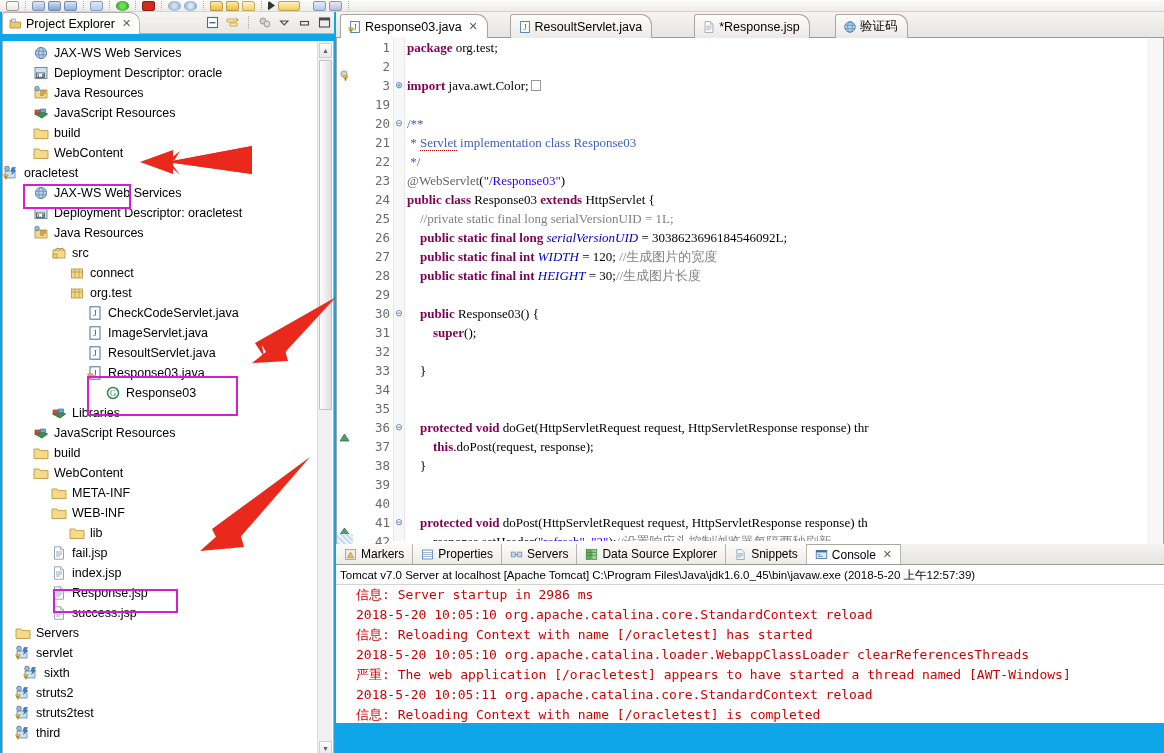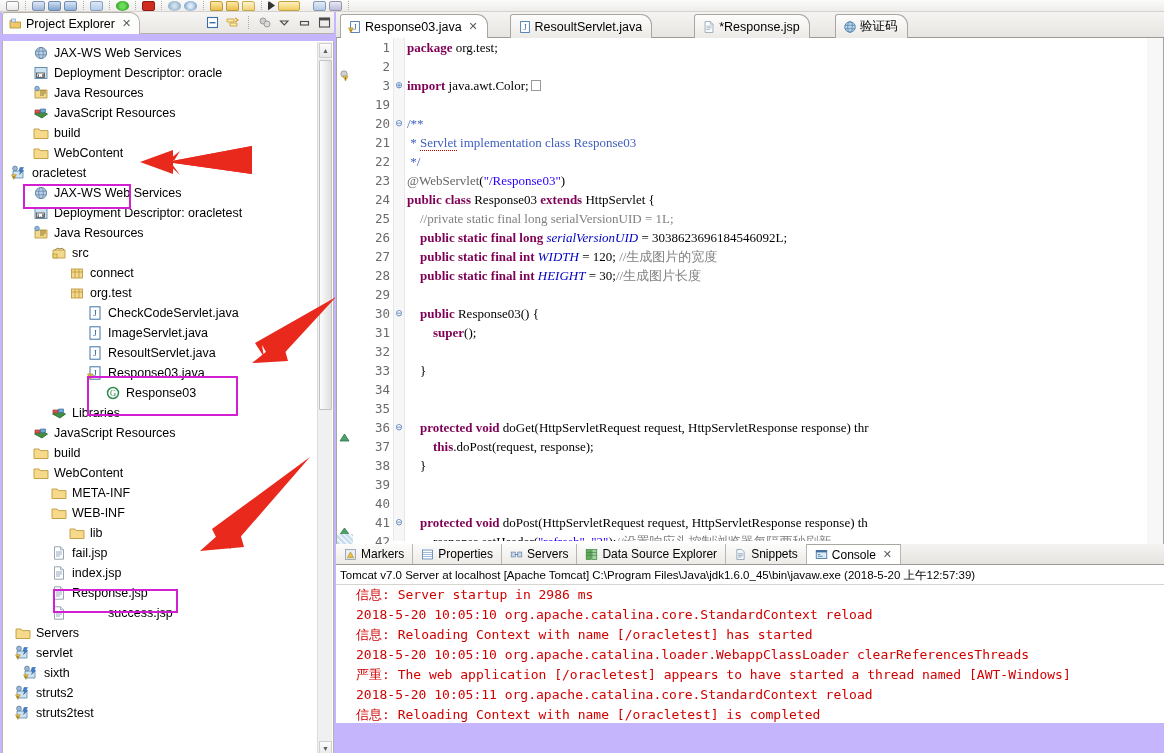--- a/index.html
+++ b/index.html
@@ -5,21 +5,21 @@
   * { box-sizing: border-box; }
   html, body {
     margin: 0; padding: 0;
     width: 1164px; height: 753px;
     overflow: hidden;
     background: #f0f0f0;
     font-family: "Liberation Sans", sans-serif;
     font-size: 12px;
     color: #000;
   }
-  #app { position: relative; width: 1164px; height: 753px; background: #c4b5fd; }
+  #app { position: relative; width: 1164px; height: 753px; background: #0ea5e9; }
 
   
   .toolbar {
     position: absolute; left: 0; top: 0; width: 1164px; height: 12px;
     background: linear-gradient(#fbfbfa, #eeedeb);
     border-bottom: 1px solid #d5d2cd;
     display: flex; align-items: center; gap: 3px; padding-left: 6px;
   }
   .tb-ico { width: 13px; height: 10px; border-radius: 2px; display:inline-block; }
   .tb-sep { width: 1px; height: 9px; border-left: 1px dotted #a9a9a9; margin: 0 3px; }
@@ -309,21 +309,21 @@
                 <path d="M1 4 h5 l1.2 1.6 H15 V13.5 H1 Z" fill="#f6d98a" stroke="#c09b3c" stroke-width="0.9"></path>
               </svg></span>
             <span class="tlabel">build</span>
           </div>
           <div class="trow" style="padding-left: 30px;">
             <span class="ticon"><svg width="16" height="16" viewBox="0 0 16 16">
                 <path d="M1 4 h5 l1.2 1.6 H15 V13.5 H1 Z" fill="#f6d98a" stroke="#c09b3c" stroke-width="0.9"></path>
               </svg></span>
             <span class="tlabel">WebContent</span>
           </div>
-          <div class="trow" style="padding-left: 8px;">
+          <div class="trow" style="padding-left: 0;">
             <span class="ticon"><svg width="16" height="16" viewBox="0 0 16 16">
                 <path d="M2 6 h10 v7 H2 Z" fill="#cfe2ef" stroke="#5a86a8" stroke-width="0.8"></path>
                 <circle cx="4" cy="3.5" r="2.4" fill="#9db9d4" stroke="#4f7399" stroke-width="0.7"></circle>
                 <path d="M9 2.5 l3.5 0 l-1.6 3 l1.8 0 l-4.2 4 l1.3 -3.4 l-1.7 0 Z" fill="#3f7fd0" stroke="#2b5e9e" stroke-width="0.5"></path>
                 <path d="M0.6 9.8 L5.2 9.8 L2.9 14.4 Z" fill="#f2c44a" stroke="#a8861c" stroke-width="0.6"></path>
                 <rect x="2.55" y="11" width="0.7" height="1.8" fill="#4a3803"></rect>
               </svg></span>
             <span class="tlabel">oracletest</span>
           </div>
           <div class="trow" style="padding-left: 30px;">
@@ -472,21 +472,21 @@
             <span class="tlabel">index.jsp</span>
           </div>
           <div class="trow" style="padding-left: 48px;">
             <span class="ticon"><svg width="16" height="16" viewBox="0 0 16 16">
                 <path d="M3.5 1.8 h6 l3 3 v9.4 h-9 Z" fill="#ffffff" stroke="#8b9aa8" stroke-width="0.9"></path>
                 <path d="M9.5 1.8 v3 h3" fill="#dde6ef" stroke="#8b9aa8" stroke-width="0.7"></path>
                 <path d="M5 7 h6 M5 9 h6 M5 11 h4" stroke="#7d95ad" stroke-width="0.8"></path>
               </svg></span>
             <span class="tlabel">Response.jsp</span>
           </div>
-          <div class="trow" style="padding-left: 48px; gap: 36px;">
+          <div class="trow" style="padding-left: 48px;">
             <span class="ticon"><svg width="16" height="16" viewBox="0 0 16 16">
                 <path d="M3.5 1.8 h6 l3 3 v9.4 h-9 Z" fill="#ffffff" stroke="#8b9aa8" stroke-width="0.9"></path>
                 <path d="M9.5 1.8 v3 h3" fill="#dde6ef" stroke="#8b9aa8" stroke-width="0.7"></path>
                 <path d="M5 7 h6 M5 9 h6 M5 11 h4" stroke="#7d95ad" stroke-width="0.8"></path>
               </svg></span>
             <span class="tlabel">success.jsp</span>
           </div>
           <div class="trow" style="padding-left: 12px;">
             <span class="ticon"><svg width="16" height="16" viewBox="0 0 16 16">
                 <path d="M1 4 h5 l1.2 1.6 H15 V13.5 H1 Z" fill="#f6d98a" stroke="#c09b3c" stroke-width="0.9"></path>
@@ -525,20 +525,30 @@
           </div>
           <div class="trow" style="padding-left: 12px;">
             <span class="ticon"><svg width="16" height="16" viewBox="0 0 16 16">
                 <path d="M2 6 h10 v7 H2 Z" fill="#cfe2ef" stroke="#5a86a8" stroke-width="0.8"></path>
                 <circle cx="4" cy="3.5" r="2.4" fill="#9db9d4" stroke="#4f7399" stroke-width="0.7"></circle>
                 <path d="M9 2.5 l3.5 0 l-1.6 3 l1.8 0 l-4.2 4 l1.3 -3.4 l-1.7 0 Z" fill="#3f7fd0" stroke="#2b5e9e" stroke-width="0.5"></path>
                 <path d="M0.6 9.8 L5.2 9.8 L2.9 14.4 Z" fill="#f2c44a" stroke="#a8861c" stroke-width="0.6"></path>
                 <rect x="2.55" y="11" width="0.7" height="1.8" fill="#4a3803"></rect>
               </svg></span>
             <span class="tlabel">struts2test</span>
+          </div>
+          <div class="trow" style="padding-left: 12px;">
+            <span class="ticon"><svg width="16" height="16" viewBox="0 0 16 16">
+                <path d="M2 6 h10 v7 H2 Z" fill="#cfe2ef" stroke="#5a86a8" stroke-width="0.8"></path>
+                <circle cx="4" cy="3.5" r="2.4" fill="#9db9d4" stroke="#4f7399" stroke-width="0.7"></circle>
+                <path d="M9 2.5 l3.5 0 l-1.6 3 l1.8 0 l-4.2 4 l1.3 -3.4 l-1.7 0 Z" fill="#3f7fd0" stroke="#2b5e9e" stroke-width="0.5"></path>
+                <path d="M0.6 9.8 L5.2 9.8 L2.9 14.4 Z" fill="#f2c44a" stroke="#a8861c" stroke-width="0.6"></path>
+                <rect x="2.55" y="11" width="0.7" height="1.8" fill="#4a3803"></rect>
+              </svg></span>
+            <span class="tlabel">third</span>
           </div>
         </div>
 
       <div class="ex-vscroll">
         <div class="sc-arrow" style="top:1px;">▲</div>
         <div class="ex-vthumb"></div>
         <div class="sc-arrow" style="bottom:1px;">▼</div>
       </div>
 
       <div class="hl-box" style="left:20px; top:143px; width:108px; height:25px;"></div>

